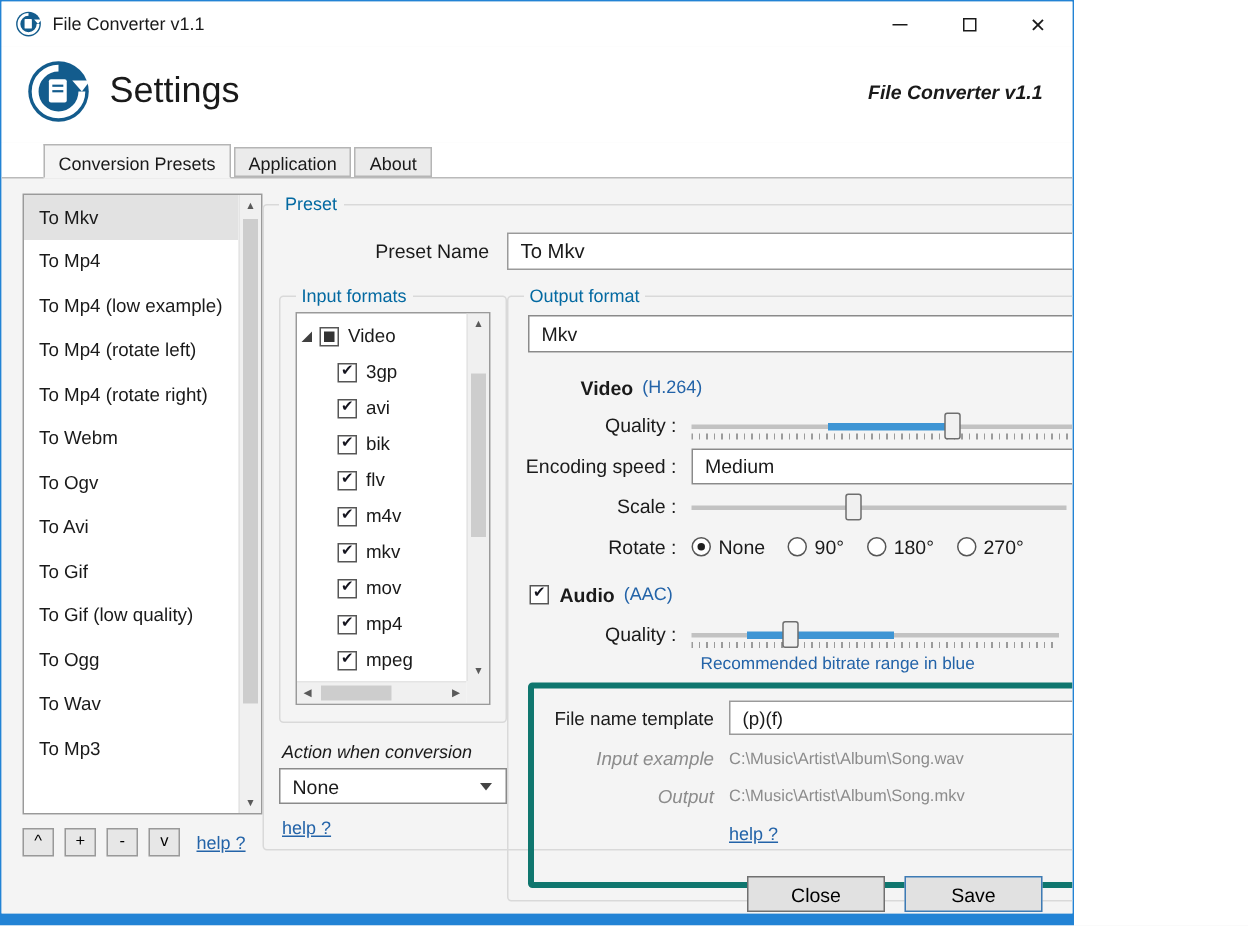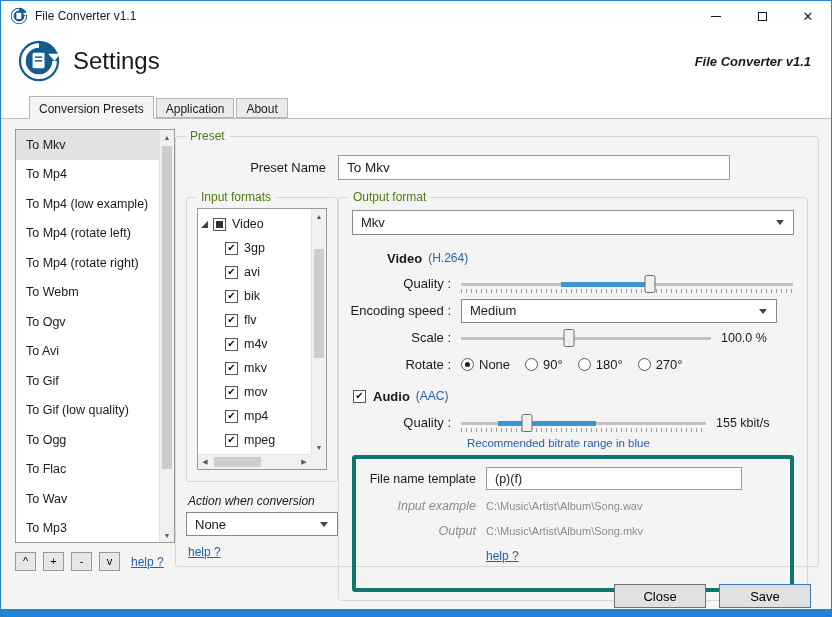--- a/index.html
+++ b/index.html
@@ -3,21 +3,21 @@
 <meta charset="utf-8">
 <style>
   * { box-sizing: border-box; }
   html,body { margin:0; padding:0; }
   body {
     width:832px; height:617px;
     font-family:"Liberation Sans","DejaVu Sans",sans-serif;
     color:#1a1a1a; background:#fff;
   }
   .window {
-    width:832px; height:617px;
+    width:716px; height:617px;
     border:1px solid #2283d5; border-bottom:8px solid #2283d5;
     display:flex; flex-direction:column; background:#f4f4f4; overflow:hidden;
   }
 
   
   .titlebar { height:30px; background:#fff; display:flex; align-items:center; flex-shrink:0; }
   .titlebar-icon { width:18px; height:18px; margin:0 7px 0 9px; }
   .titlebar-title { font-size:12px; }
   .win-controls { margin-left:auto; display:flex; height:100%; }
   .win-btn { width:46px; height:100%; display:flex; align-items:center; justify-content:center; color:#1a1a1a; cursor:default; }
@@ -57,21 +57,21 @@
   .hscroll .thumb { position:absolute; top:2px; bottom:2px; background:#cdcdcd; }
   .corner { background:#f0f0f0; }
 
   .list-actions { display:flex; align-items:center; gap:7px; margin-top:9px; }
   .list-actions button { width:21px; height:19px; font-size:11px; line-height:1; background:#e7e7e7; border:1px solid #999; padding:0; font-family:inherit; }
   .link { color:#2363a8; text-decoration:underline; font-size:12px; cursor:pointer; white-space:nowrap; }
   .list-actions .link { margin-left:4px; }
 
   
   fieldset.group { border:1px solid #d9d9d9; border-radius:3px; margin:0; padding:4px 10px 8px; }
-  fieldset.group legend { font-size:12px; padding:0 4px; color:#4d7c0f; }
+  fieldset.group legend { font-size:12px; padding:0 4px; color:#0369a1; }
 
   .preset-group { flex:1; margin-left:20px; margin-right:2px; height:438px; }
 
   .name-row { display:flex; align-items:center; margin:8px 0 10px; }
   .name-row label { width:152px; text-align:right; padding-right:12px; font-size:13px; flex-shrink:0; }
   .textbox { background:#fff; border:1px solid #9a9a9a; height:25px; padding:0 8px; font-family:inherit; font-size:13.5px; color:#1a1a1a; }
   .name-input { width:392px; }
 
   .cols { display:flex; align-items:flex-start; margin-top:2px; }
 
@@ -229,23 +229,20 @@
               </div>
 
               <div class="list-item">
                 <span>To Gif (low quality)</span>
               </div>
 
               <div class="list-item">
                 <span>To Ogg</span>
               </div>
 
-              <div class="list-item">
-                <span>To Flac</span>
-              </div>
 
               <div class="list-item">
                 <span>To Wav</span>
               </div>
 
               <div class="list-item">
                 <span>To Mp3</span>
               </div>
             </div>
           <div class="vscroll">

